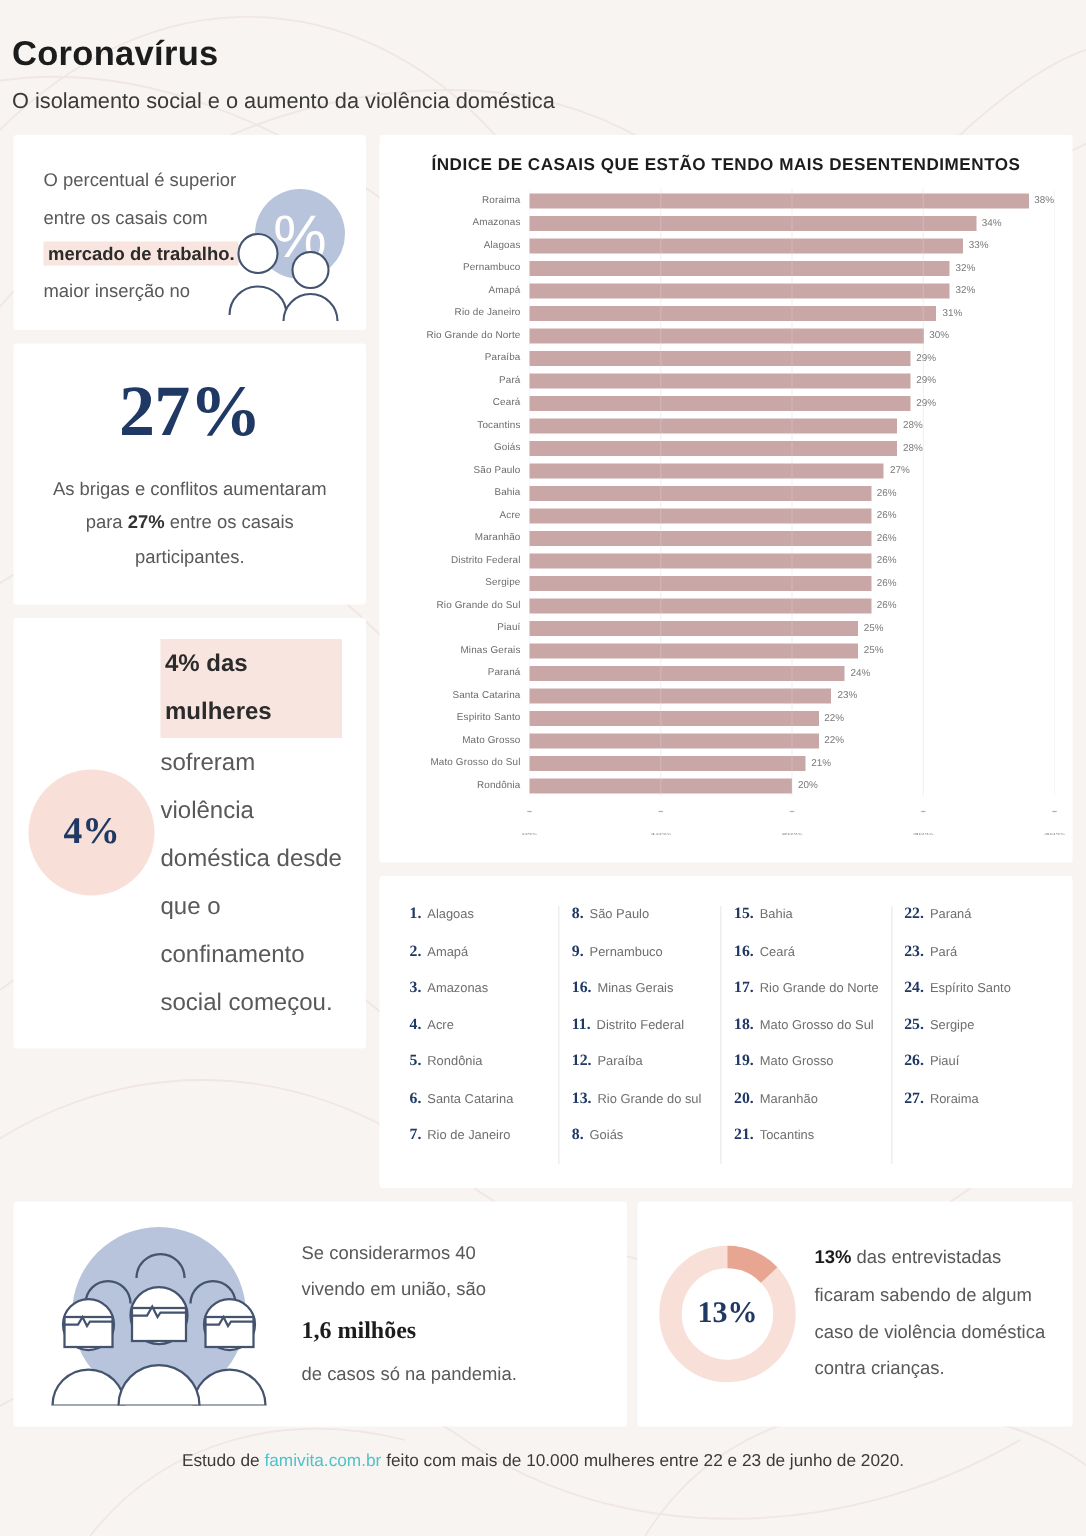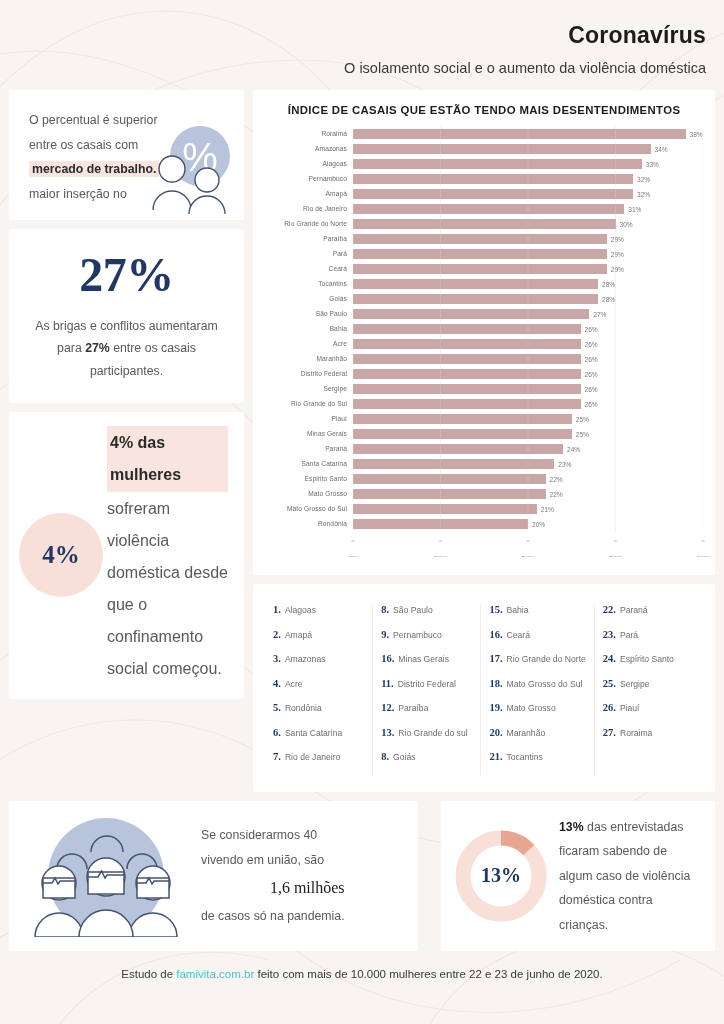--- a/index.html
+++ b/index.html
@@ -17,21 +17,21 @@
   }
   .bg-deco {
     position: absolute; inset: 0;
     width: 724px; height: 1024px;
     pointer-events: none;
     z-index: 0;
   }
   .content { position: relative; z-index: 1; }
 
   
-  .header { text-align: right; padding: 22px 18px 14px; }
+  .header { text-align: left; padding: 22px 8px 14px; }
   .header h1 {
     font-size: 23px; font-weight: bold; color: #1c1c1c;
     letter-spacing: 0.2px;
   }
   .header .sub {
     margin-top: 11px;
     font-size: 14.5px; color: #3a3a3a; font-weight: normal;
   }
 
   
@@ -160,42 +160,42 @@
     white-space: nowrap;
   }
   .rank-num {
     font-family: "Liberation Serif", serif;
     font-weight: bold; font-size: 10.5px; color: #1f3864;
   }
   .rank-name { font-size: 8.6px; color: #6e6e6e; }
 
   
   .bottom-row {
-    display: flex; gap: 23px;
+    display: flex; gap: 7px;
     padding: 9px 9px 0;
     align-items: stretch;
   }
   .bottom-left {
     flex: 0 0 409px;
     display: flex; align-items: center; gap: 10px;
     padding: 14px 16px 14px 12px;
     min-height: 148px;
   }
   .bottom-right {
     flex: 1;
     display: flex; align-items: center; gap: 6px;
     padding: 14px 14px 14px 8px;
     min-height: 148px;
   }
   .bottom-text {
     font-size: 12.3px; color: #595959; line-height: 2.0;
   }
   .bold-serif {
     font-family: "Liberation Serif", serif;
-    font-weight: normal; font-size: 16px; color: #1c1c1c; text-align: right;
+    font-weight: bold; font-size: 16px; color: #1c1c1c;
   }
   .bottom-right .bottom-text b { color: #1c1c1c; font-weight: bold; }
   .donut-wrap { flex: none; position: relative; width: 104px; height: 104px; }
   .donut-label {
     position: absolute; inset: 0;
     display: flex; align-items: center; justify-content: center;
     font-family: "Liberation Serif", serif;
     font-size: 20px; font-weight: bold; color: #1f3864;
   }
 

